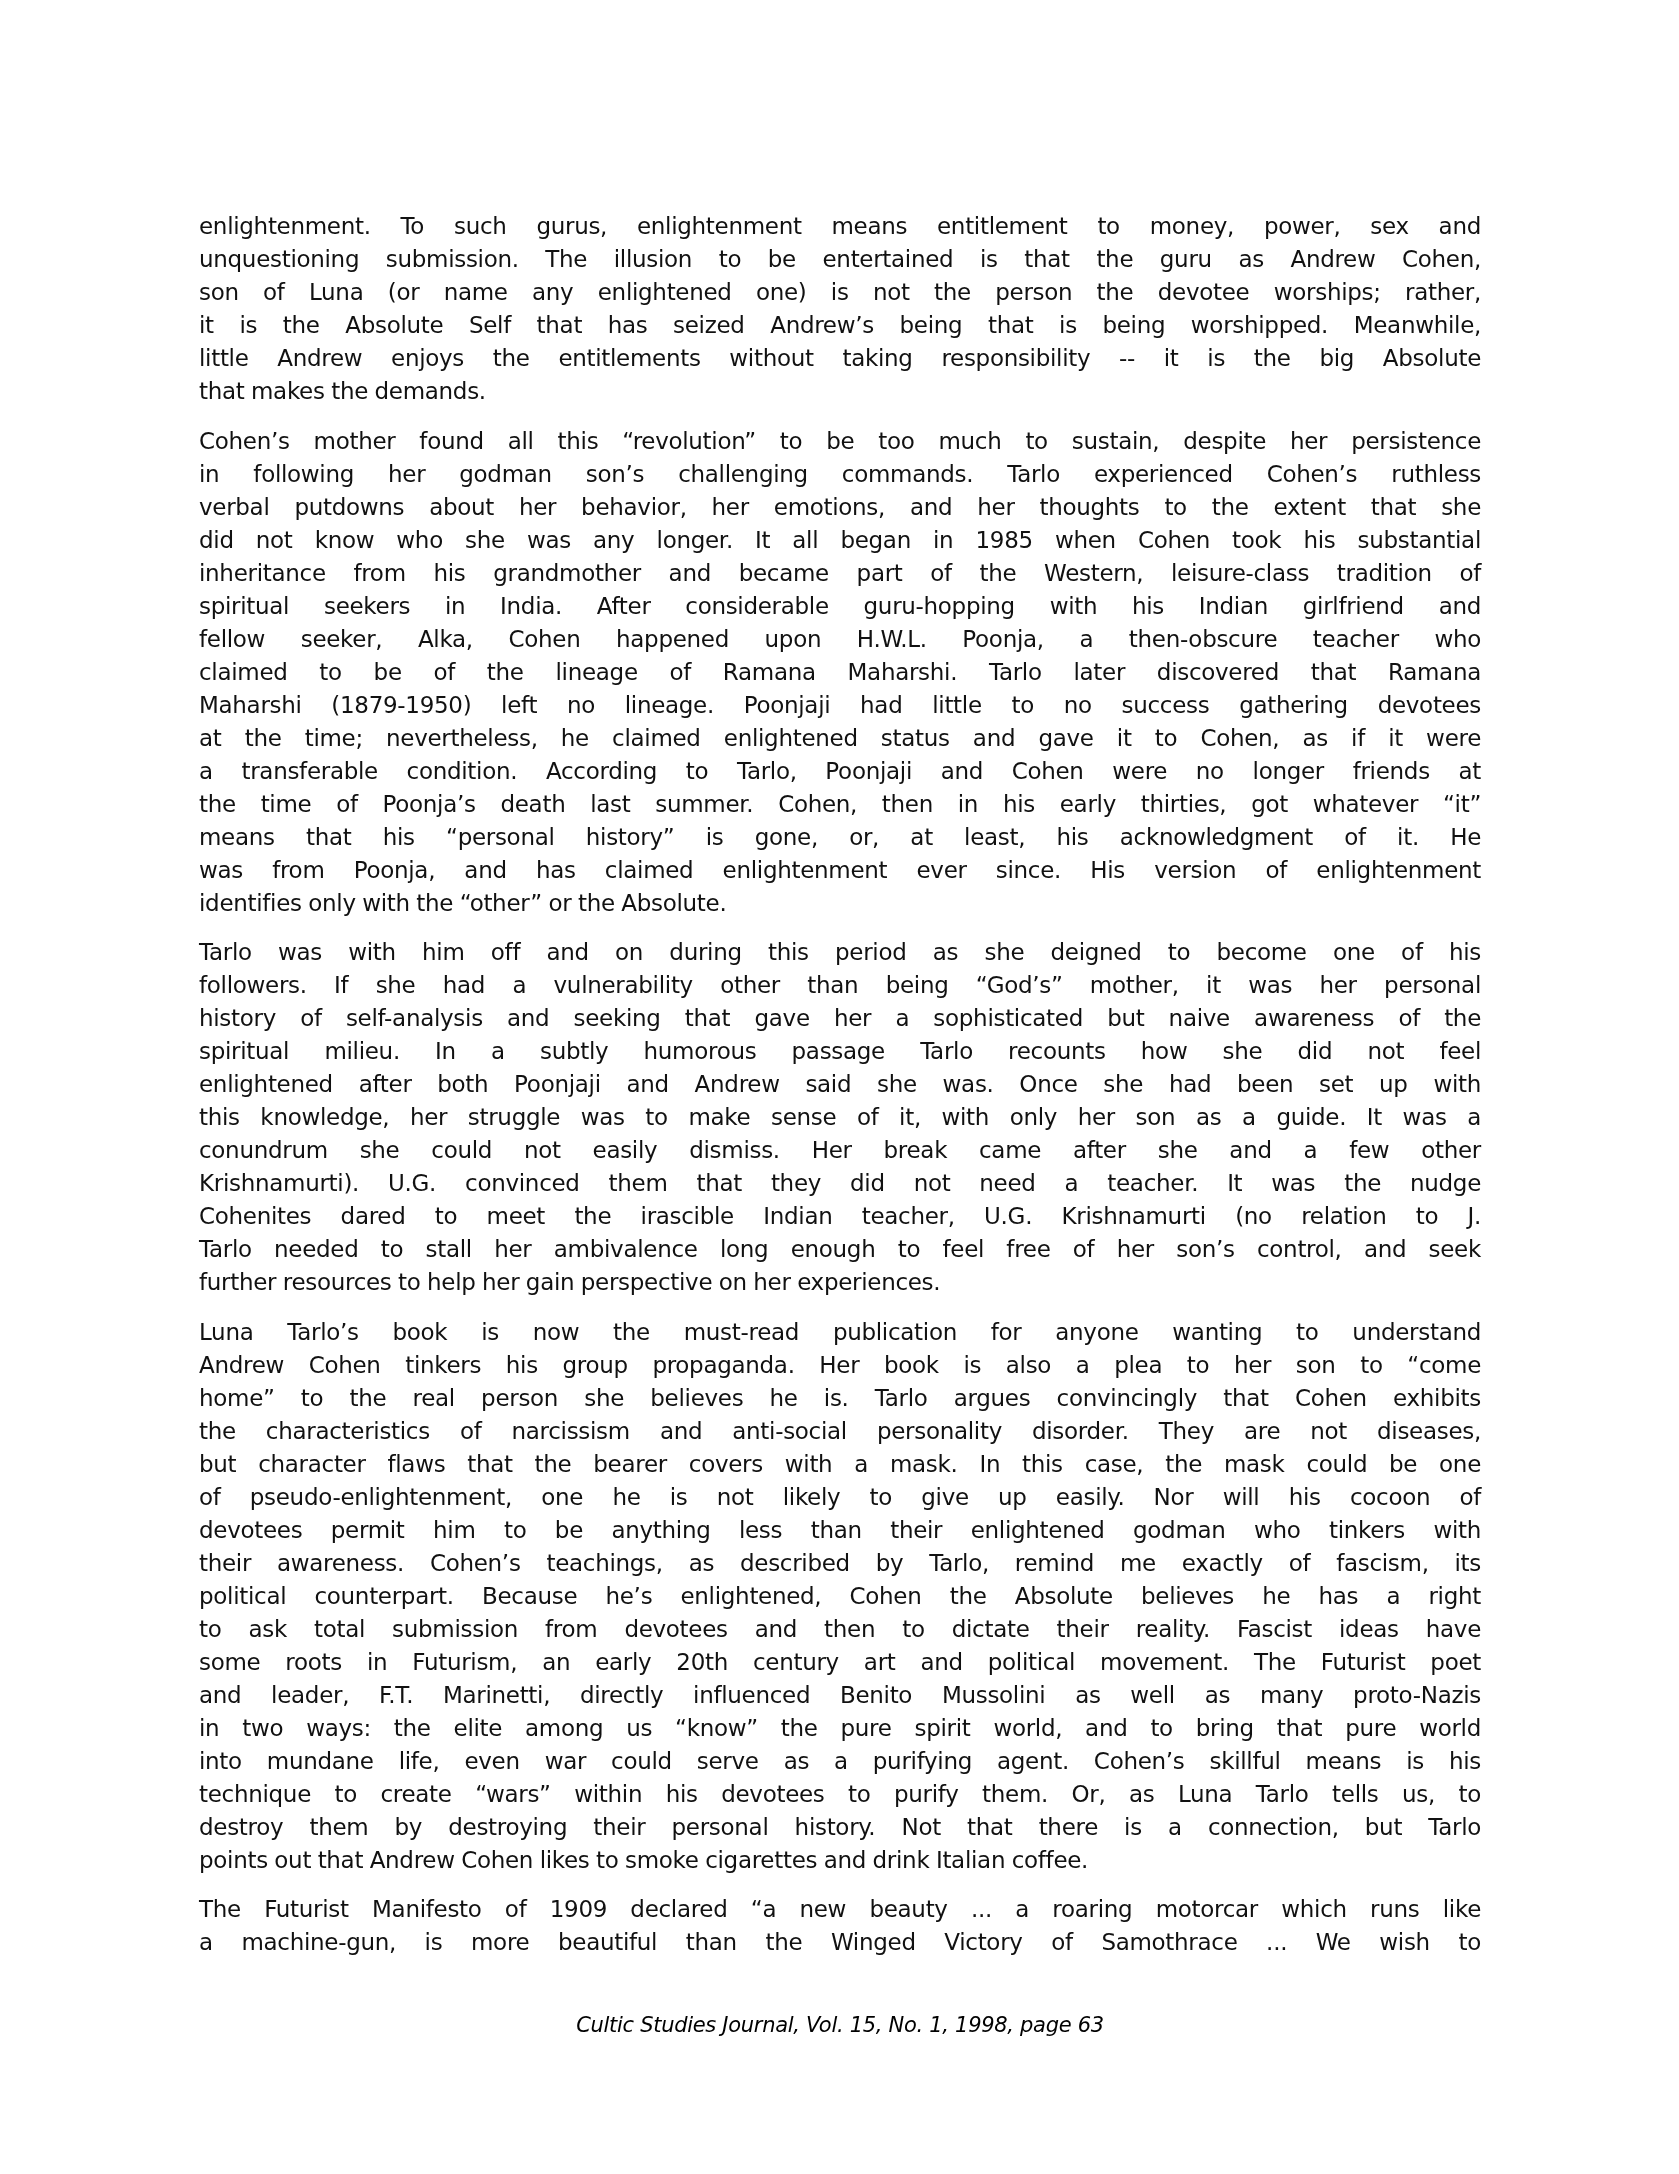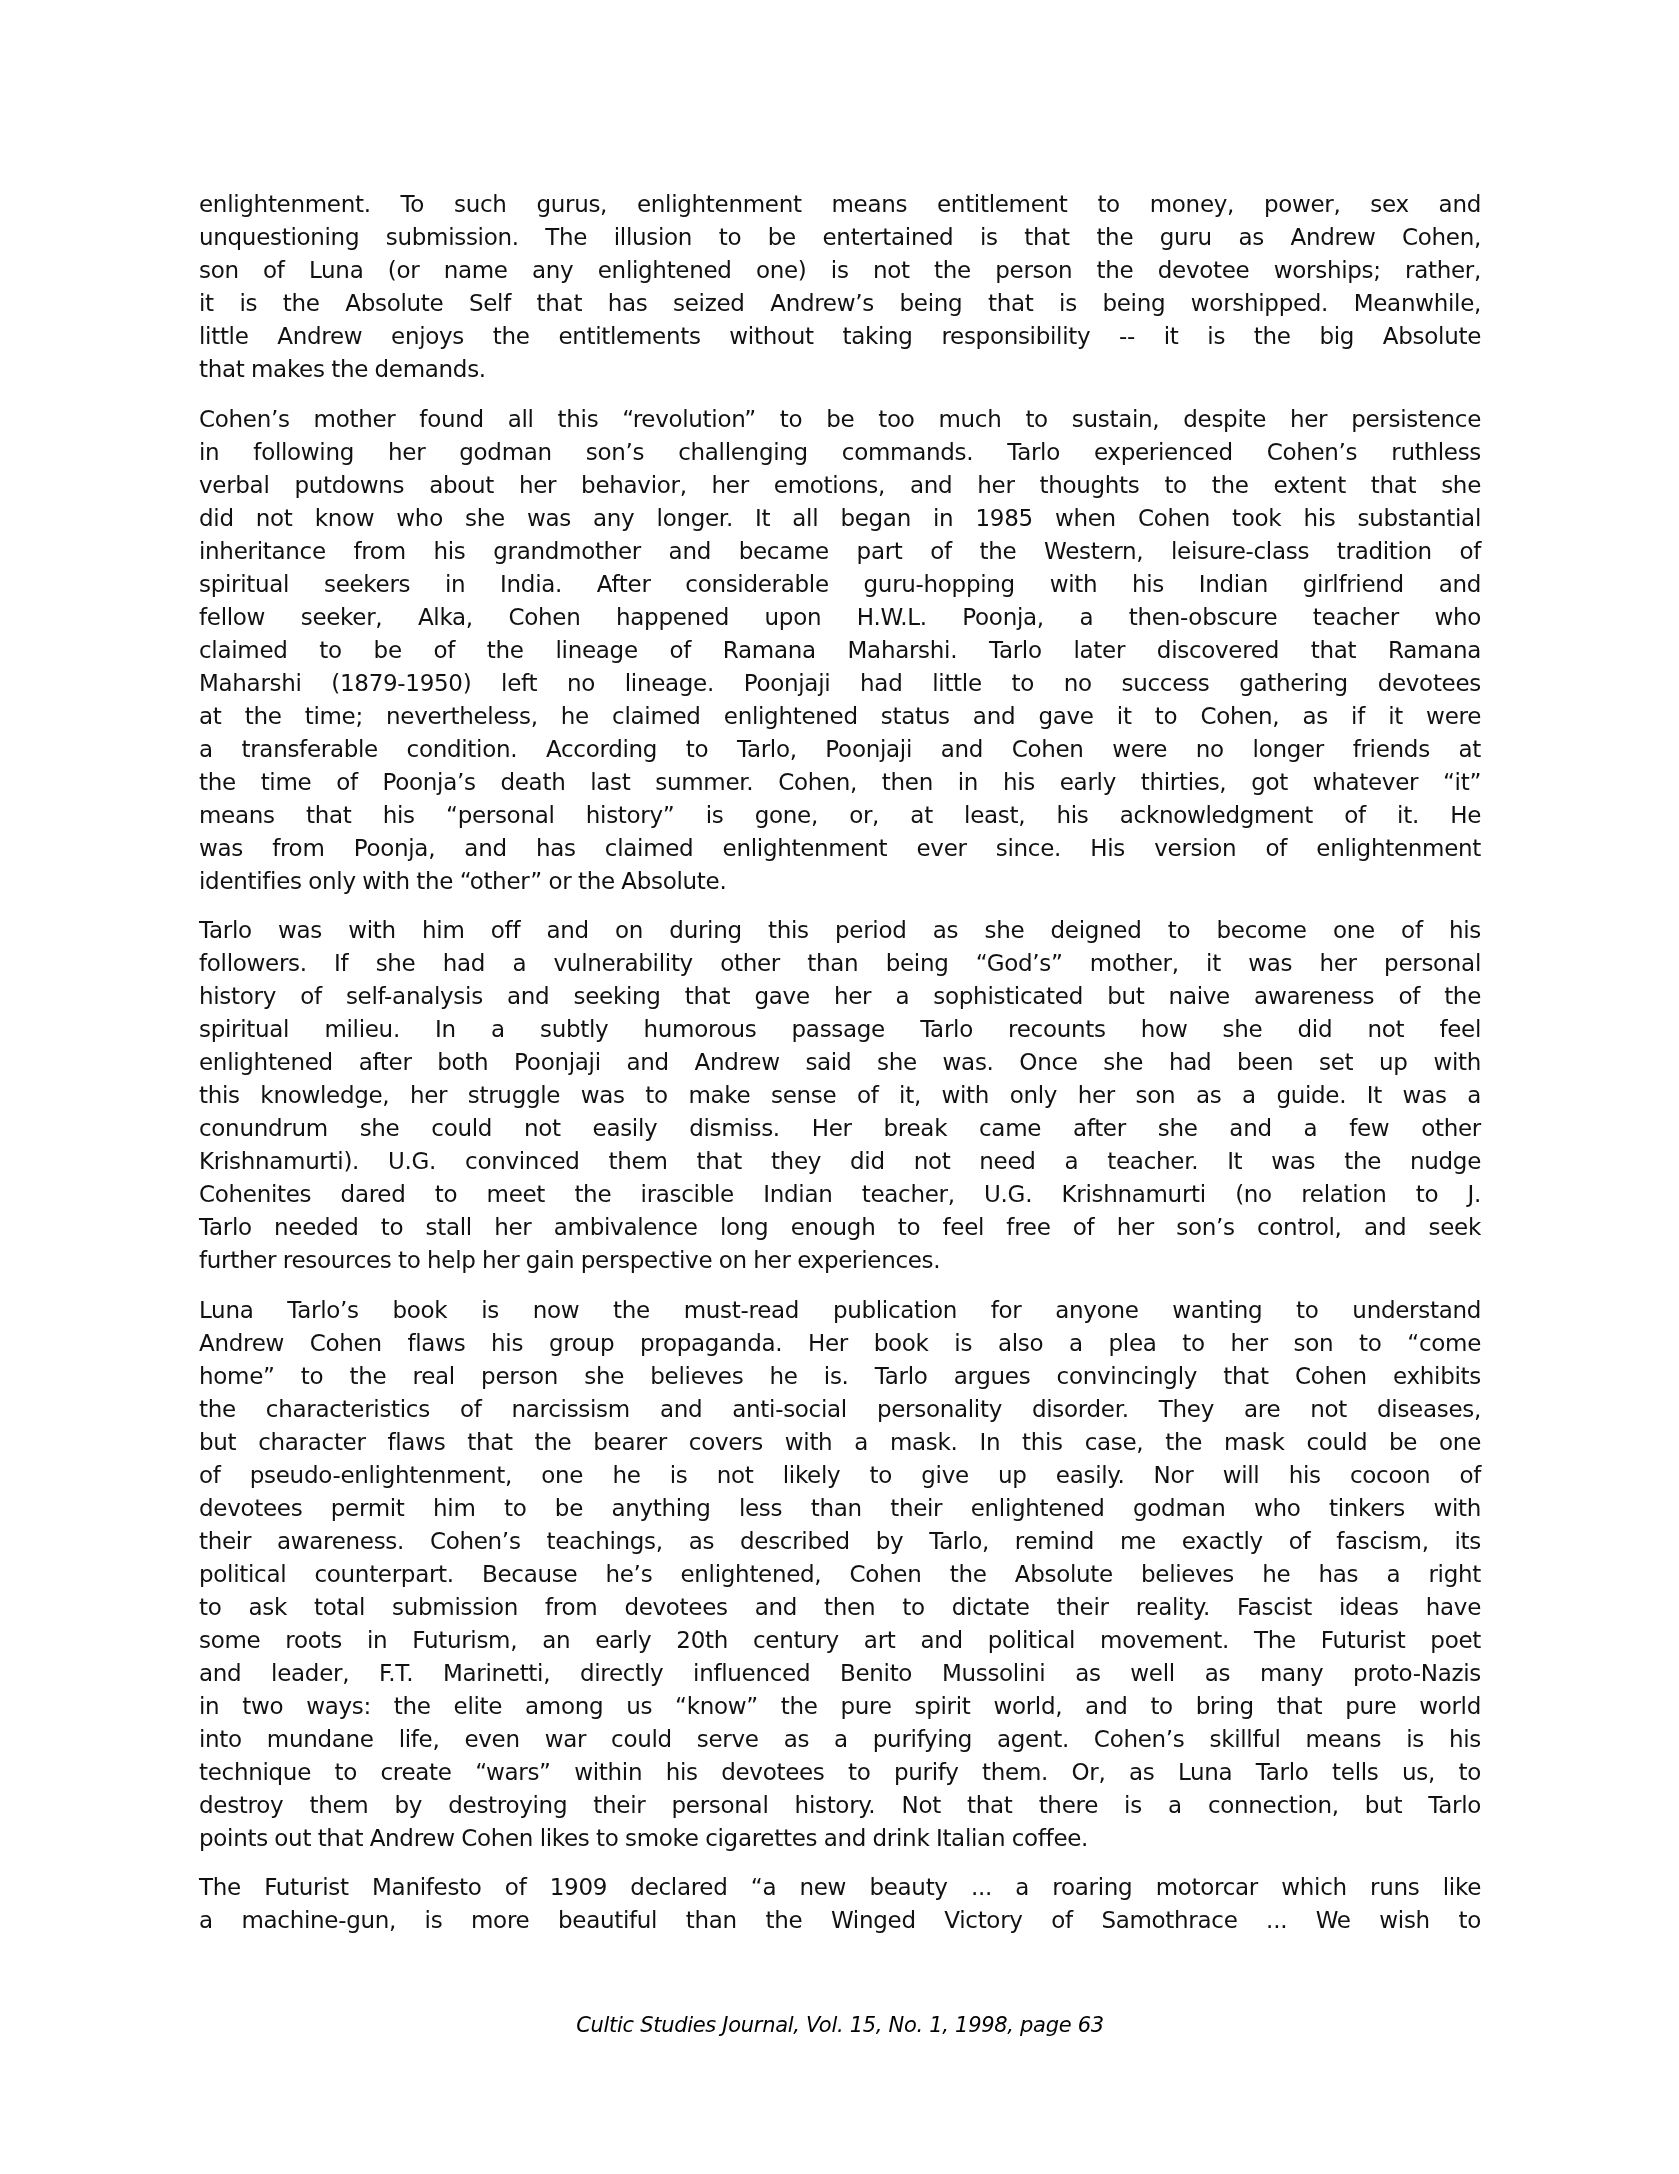--- a/index.html
+++ b/index.html
@@ -11,21 +11,21 @@
     width: 1680px;
     height: 2174px;
     position: relative;
     overflow: hidden;
     color: #111111;
     font-family: "DejaVu Sans", sans-serif;
   }
   .page-body {
     position: absolute;
     left: 199px;
-    top: 188px;
+    top: 210px;
     width: 1282px;
   }
   .para {
     margin: 0 0 16.6px 0;
   }
   .line {
     display: block;
     font-size: 23px;
     line-height: 33px;
     height: 33px;
@@ -94,21 +94,21 @@
     <span class="line">this knowledge, her struggle was to make sense of it, with only her son as a guide. It was a</span>
     <span class="line">conundrum she could not easily dismiss. Her break came after she and a few other</span>
     <span class="line">Krishnamurti). U.G. convinced them that they did not need a teacher. It was the nudge</span>
     <span class="line">Cohenites dared to meet the irascible Indian teacher, U.G. Krishnamurti (no relation to J.</span>
     <span class="line">Tarlo needed to stall her ambivalence long enough to feel free of her son’s control, and seek</span>
     <span class="line last">further resources to help her gain perspective on her experiences.</span>
   </div>
 
   <div class="para">
     <span class="line">Luna Tarlo’s book is now the must-read publication for anyone wanting to understand</span>
-    <span class="line">Andrew Cohen flaws his group propaganda. Her book is also a plea to her son to “come</span>
+    <span class="line">Andrew Cohen tinkers his group propaganda. Her book is also a plea to her son to “come</span>
     <span class="line">home” to the real person she believes he is. Tarlo argues convincingly that Cohen exhibits</span>
     <span class="line">the characteristics of narcissism and anti-social personality disorder.  They are not diseases,</span>
     <span class="line">but character flaws that the bearer covers with a mask. In this case, the mask could be one</span>
     <span class="line">of pseudo-enlightenment, one he is not likely to give up easily. Nor will his cocoon of</span>
     <span class="line">devotees permit him to be anything less than their enlightened godman who tinkers with</span>
     <span class="line">their awareness. Cohen’s teachings, as described by Tarlo, remind me exactly of fascism, its</span>
     <span class="line">political counterpart. Because he’s enlightened, Cohen the Absolute believes he has a right</span>
     <span class="line">to ask total submission from devotees and then to dictate their reality. Fascist ideas have</span>
     <span class="line">some roots in Futurism, an early 20th century art and political movement. The Futurist poet</span>
     <span class="line">and leader, F.T. Marinetti, directly influenced Benito Mussolini as well as many proto-Nazis</span>

